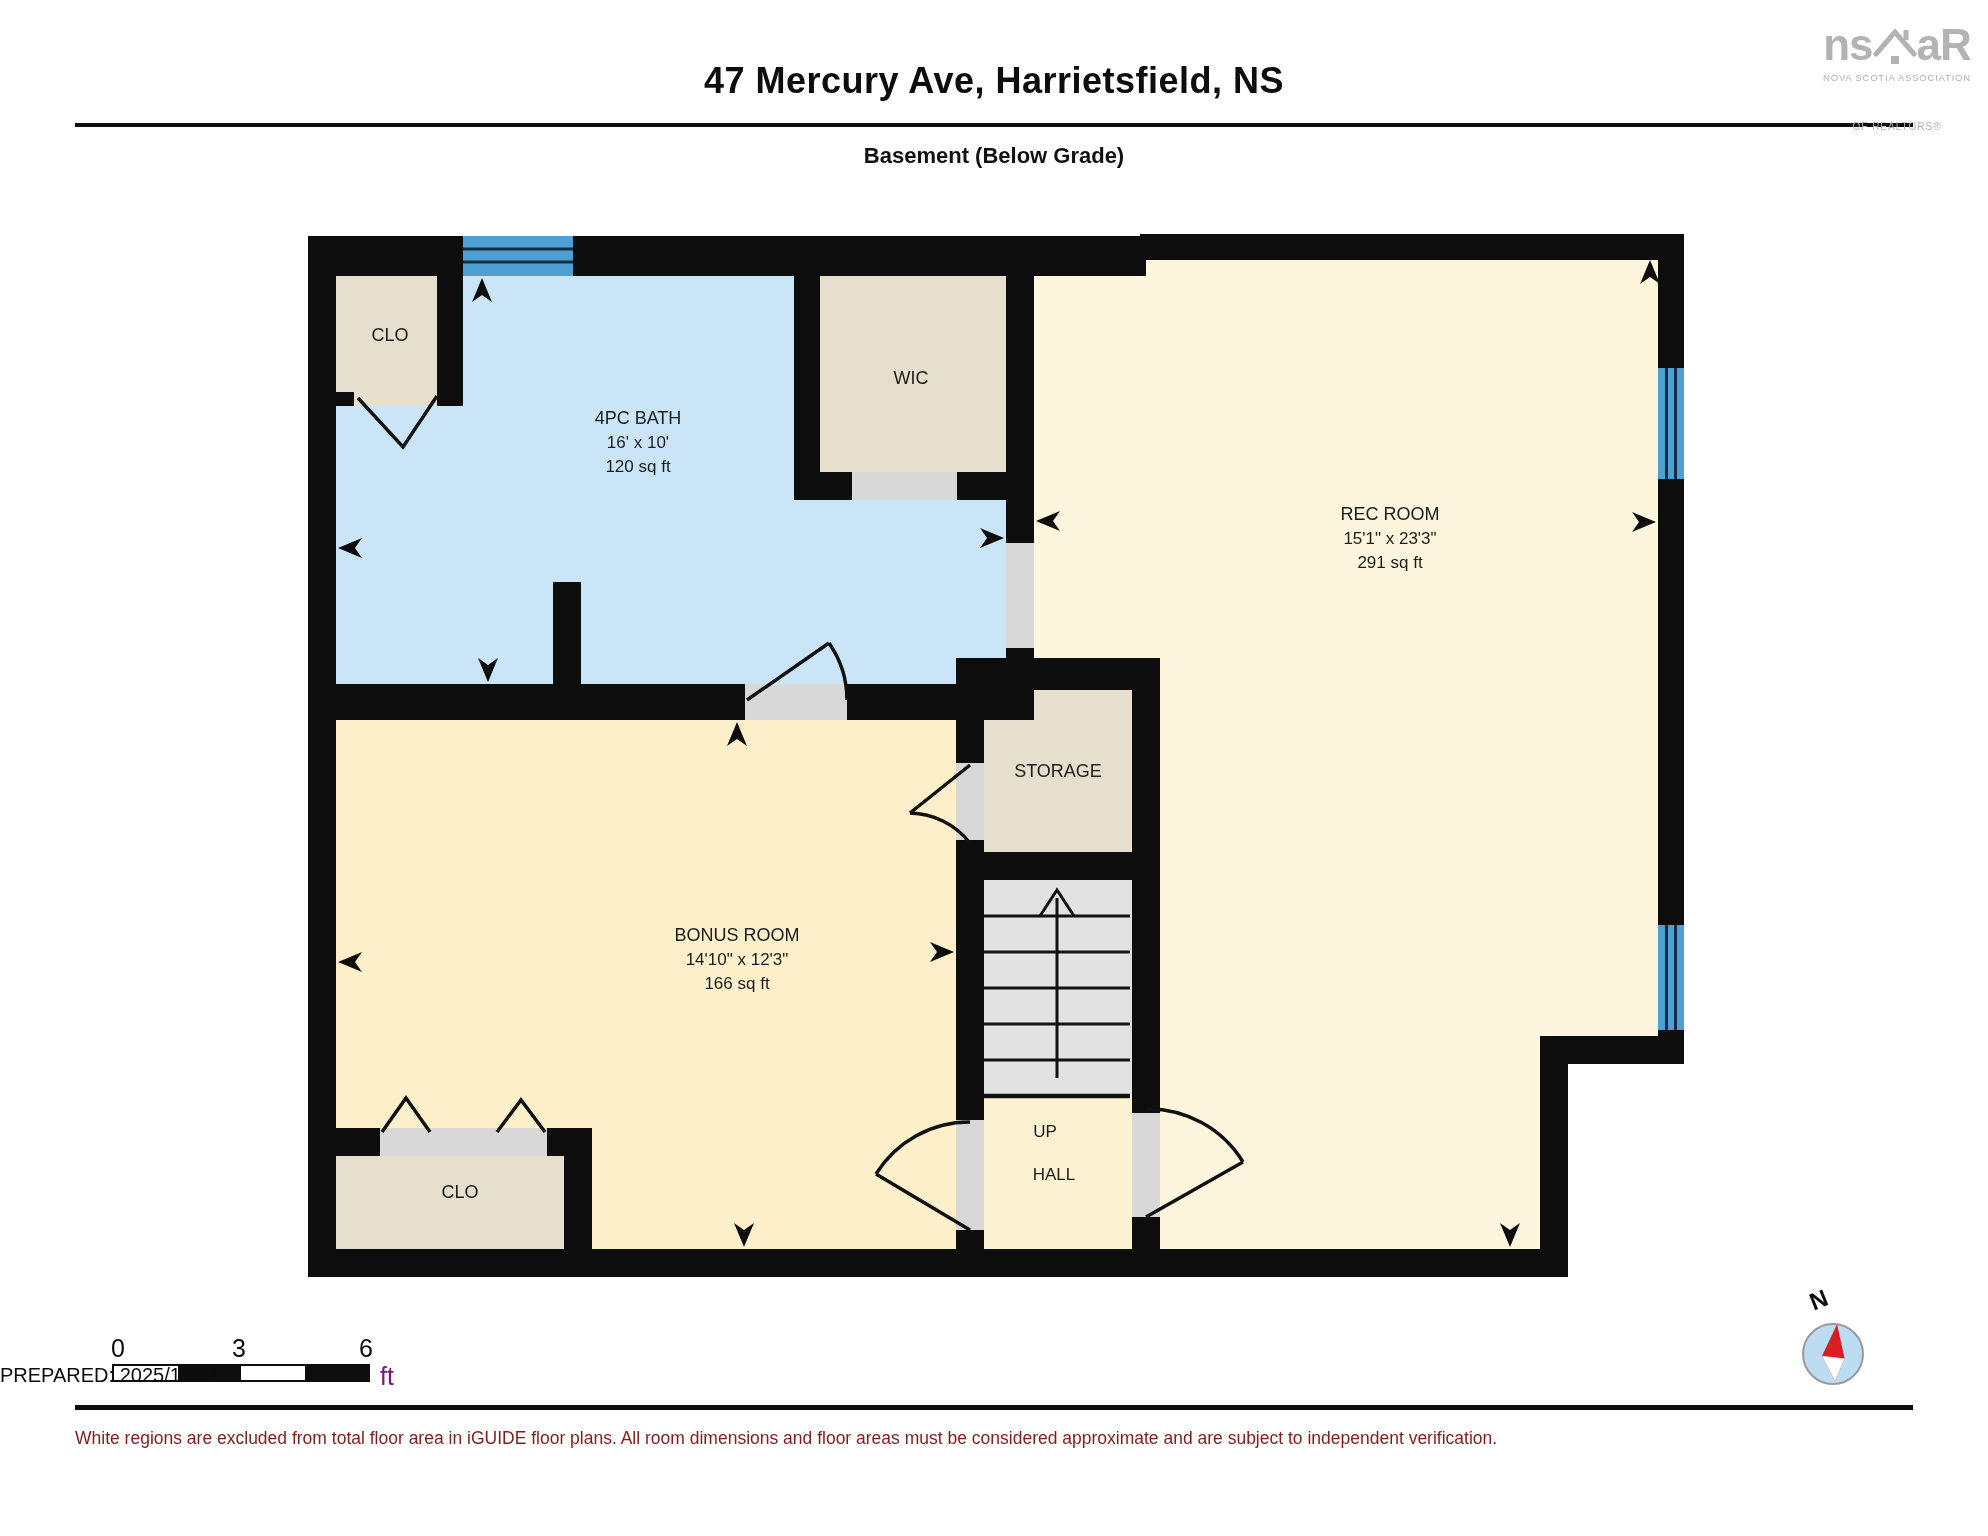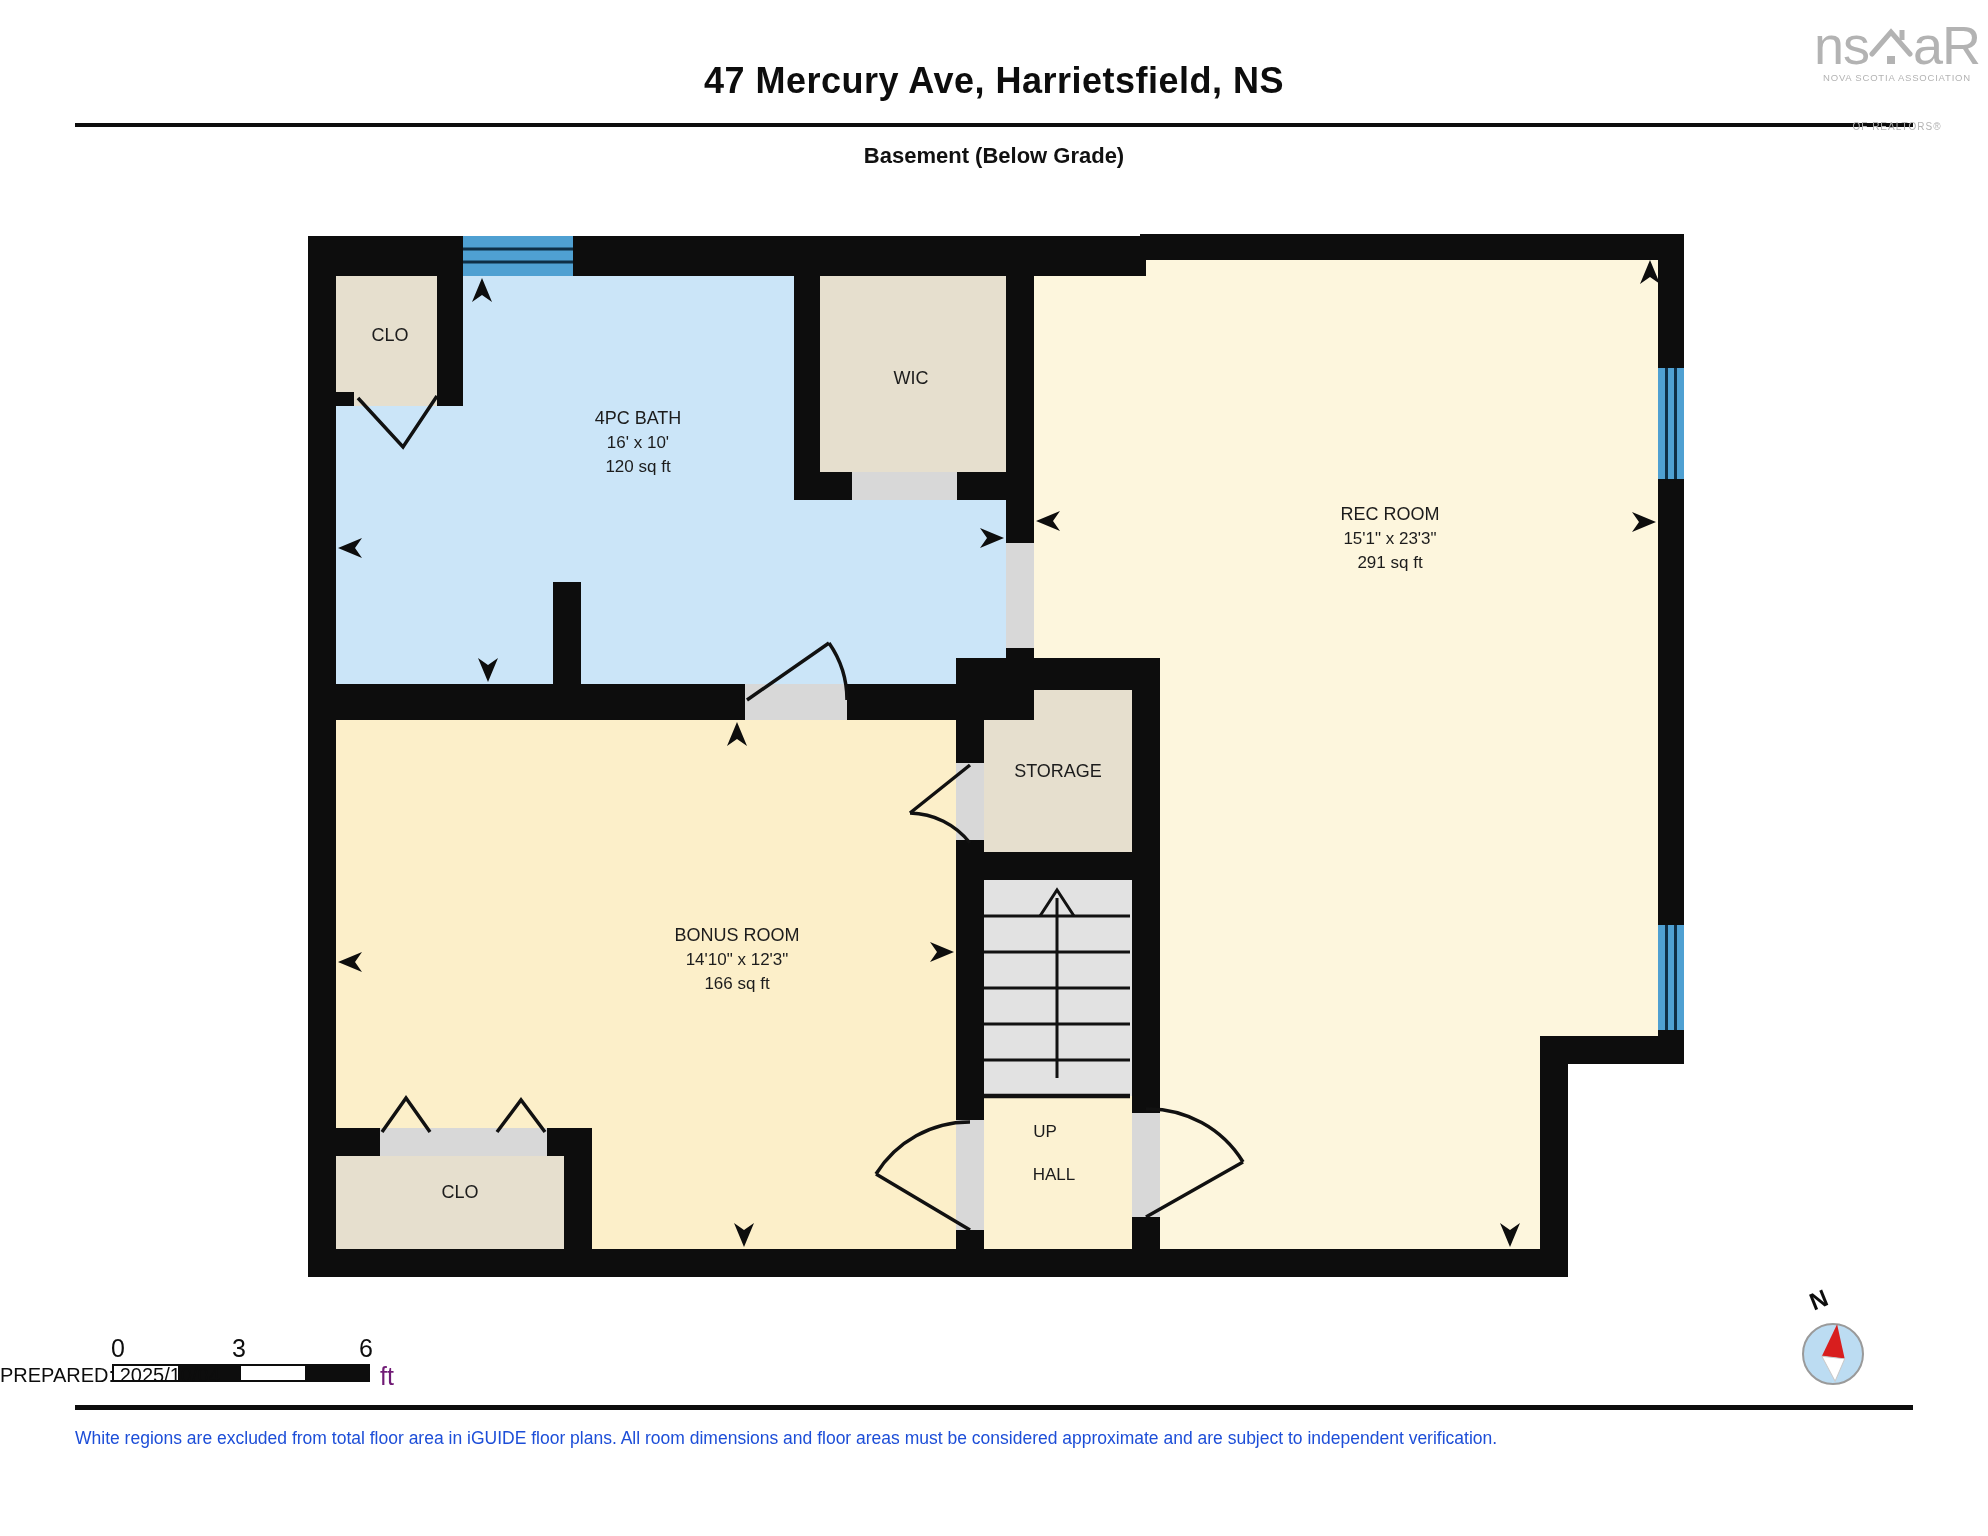--- a/index.html
+++ b/index.html
@@ -9,39 +9,39 @@
   
   .title{position:absolute;top:60px;left:0;width:100%;text-align:center;
          font-size:36px;font-weight:bold;letter-spacing:0.5px;color:#0d0d0d;}
   .header-rule{position:absolute;top:123px;left:75px;right:75px;height:4px;background:#0d0d0d;}
   .subheader{position:absolute;top:141px;left:0;width:100%;display:flex;
              justify-content:center;align-items:flex-start;gap:28px;}
   .floor-label{font-size:22px;font-weight:bold;line-height:30px;}
   .areas{font-size:21px;line-height:33px;}
   
   .footer-rule{position:absolute;top:1405px;left:75px;right:75px;height:5px;background:#0d0d0d;}
-  .disclaimer{position:absolute;top:1428px;left:75px;right:75px;font-size:17.5px;color:#1d4ed8;}
+  .disclaimer{position:absolute;top:1428px;left:75px;right:75px;font-size:17.5px;color:#7f1d1d;}
   .prepared{position:absolute;top:1364px;left:0;width:100%;text-align:left;font-size:20px;color:#0d0d0d;}
   
   .scalebar{position:absolute;left:112px;top:1334px;width:320px;height:60px;}
   .sb-ticks{position:relative;height:28px;font-size:25px;color:#0d0d0d;}
   .sb-ticks span{position:absolute;transform:translateX(-50%);}
   .sb-bar{position:relative;margin-top:2px;width:254px;height:14px;border:2px solid #0d0d0d;display:flex;}
   .sb-seg{flex:1 1 0;}
   .sb-seg.b{background:#0d0d0d;}
   .sb-seg.w{background:#ffffff;}
   .sb-unit{position:absolute;left:268px;top:28px;font-size:25px;color:#701a75;}
   
   .compass{position:absolute;left:1796px;top:1284px;width:80px;height:120px;}
   .compass-n{position:absolute;left:14px;top:2px;font-size:24px;font-weight:bold;
              transform:rotate(-22deg);color:#0d0d0d;}
   
   .logo{position:absolute;left:1812px;top:24px;width:170px;text-align:center;}
   .logo-brand{display:flex;align-items:flex-end;justify-content:center;
-              font-size:54px;font-weight:400;color:#b3b3b3;letter-spacing:-1px;line-height:42px;}
+              font-size:44px;font-weight:700;color:#b3b3b3;letter-spacing:-1px;line-height:42px;}
   .logo-tag{margin-top:6px;font-size:9.5px;letter-spacing:0.8px;color:#b3b3b3;}
   .logo-tag2{font-size:10px;letter-spacing:1px;color:#b3b3b3;font-weight:normal;margin-top:38px;}
   
   .room-name{font-size:18px;fill:#1c1c1c;}
   .room-dim{font-size:17px;fill:#1c1c1c;}
   svg text{font-family:"Liberation Sans", sans-serif;text-anchor:middle;}
 </style>
 </head>
 <body>
 

